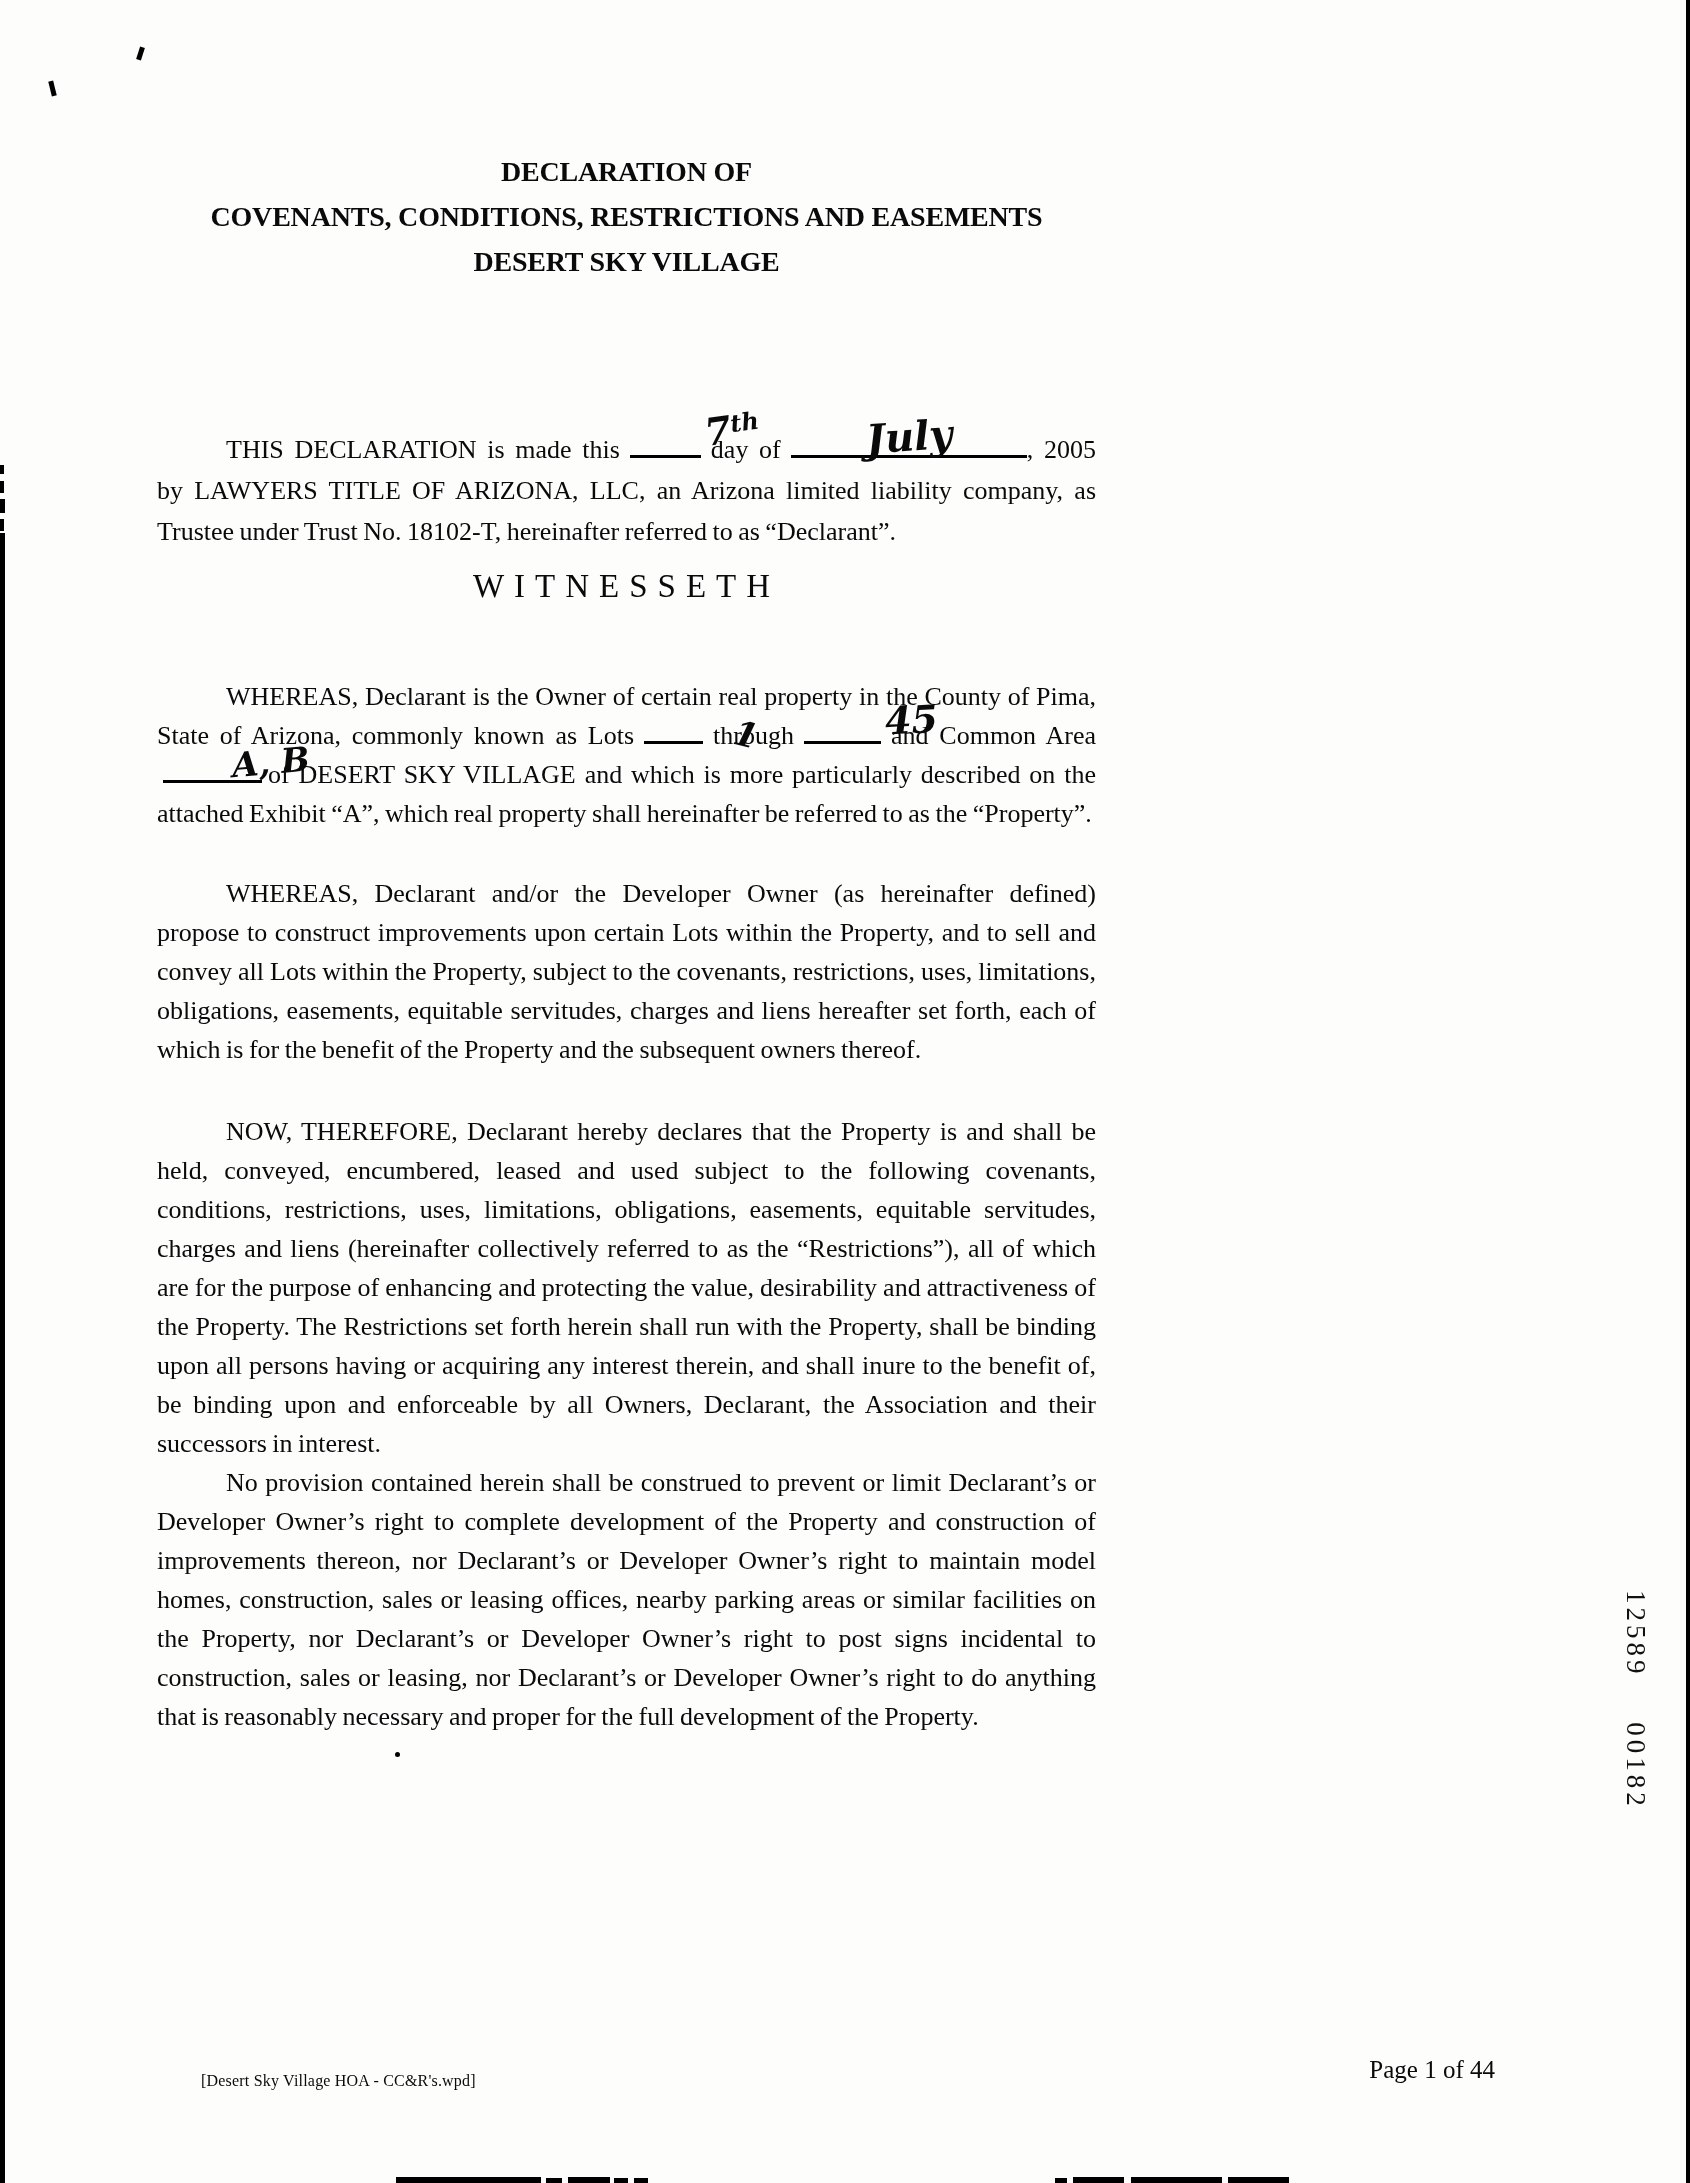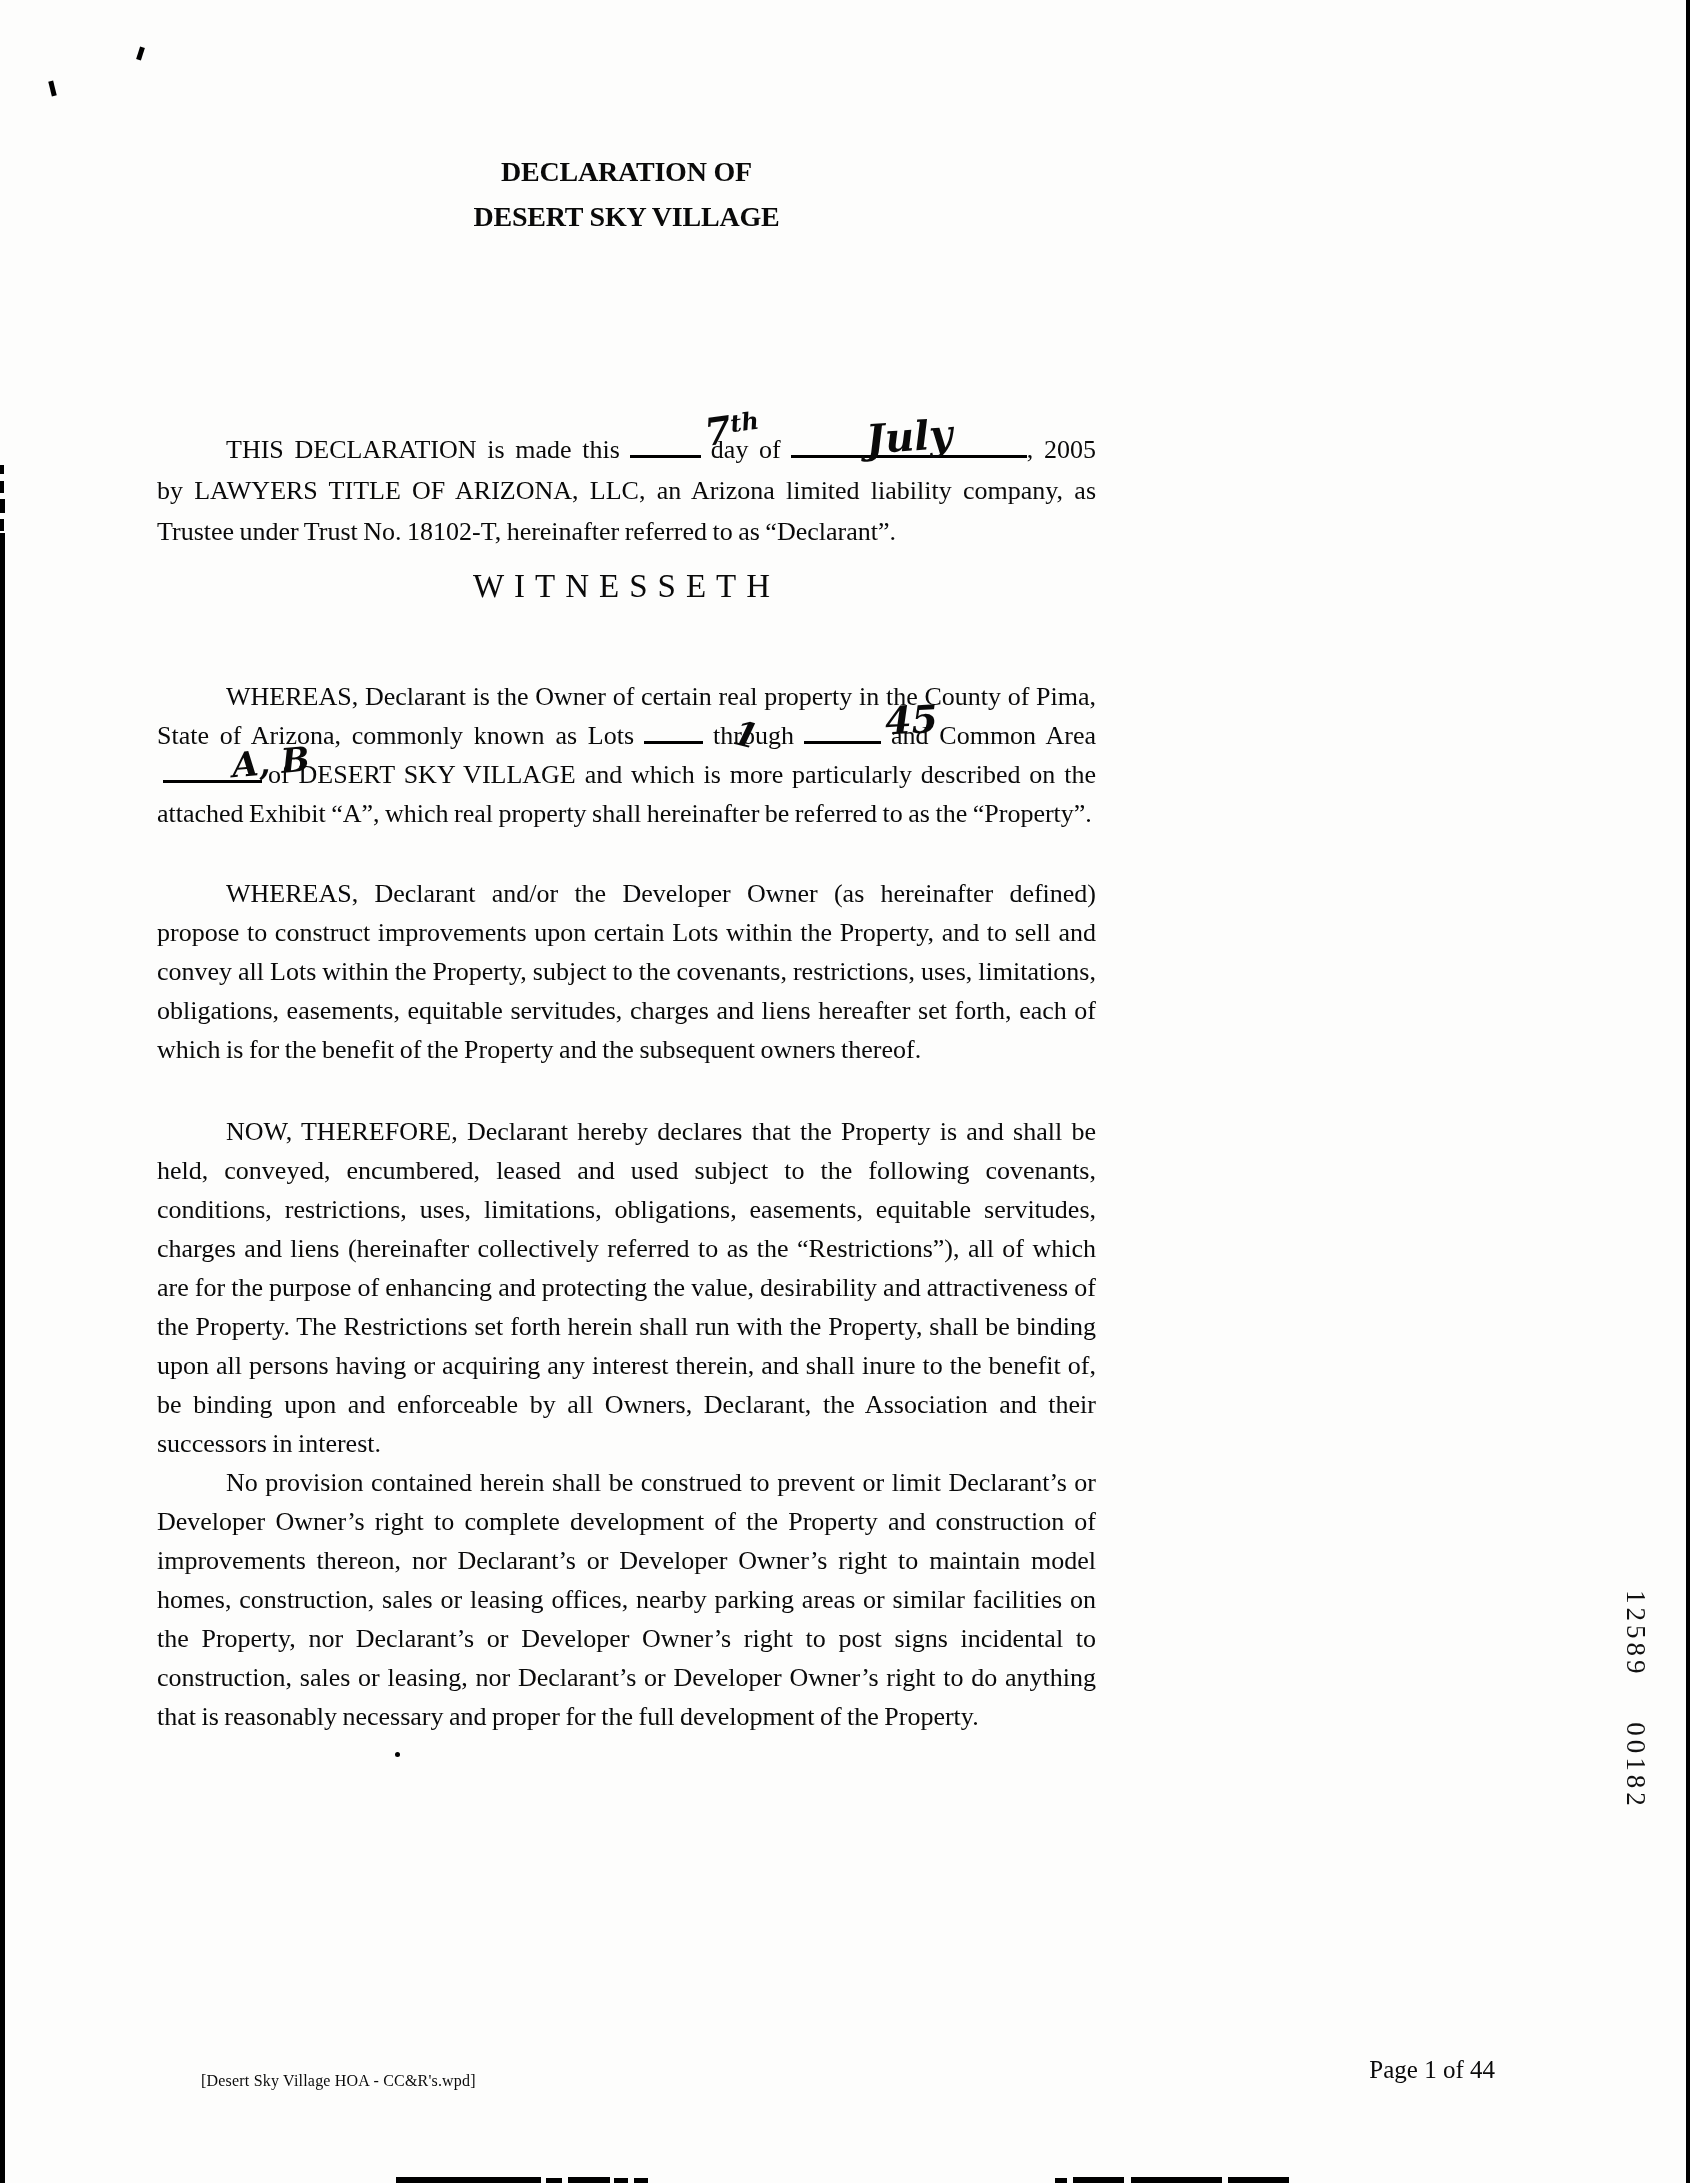--- a/index.html
+++ b/index.html
@@ -74,20 +74,21 @@
   .artifact{position:absolute;background:#000;}
   .dot{border-radius:50%;}
 </style>
 </head>
 <body>
 
 <div id="page">
 
   <div class="col title">
     <div>DECLARATION OF</div>
+    <div>COVENANTS, CONDITIONS, RESTRICTIONS AND EASEMENTS</div>
     <div>DESERT SKY VILLAGE</div>
   </div>
 
   <p class="col body-para para1"><span>THIS DECLARATION is made this</span><span class="blank blank-day"><span class="hand hand-day"><span>7</span><sup>th</sup></span></span><span>day of</span><span class="blank blank-month"><span class="hand hand-month">July</span></span><span>, 2005 by LAWYERS TITLE OF ARIZONA, LLC, an Arizona limited liability company, as Trustee under Trust No. 18102-T, hereinafter referred to as “Declarant”.</span></p>
 
   <div class="col body-para witnesseth">WITNESSETH</div>
 
   <p class="col body-para w1"><span>WHEREAS, Declarant is the Owner of certain real property in the County of Pima, State of Arizona, commonly known as Lots</span><span class="blank blank-lot1"><span class="hand hand-lot1">1</span></span><span>through</span><span class="blank blank-lot2"><span class="hand hand-lot2">45</span></span><span>and Common Area</span><span class="blank blank-area"><span class="hand hand-area">A, B</span></span><span>of DESERT SKY VILLAGE and which is more particularly described on the attached Exhibit “A”, which real property shall hereinafter be referred to as the “Property”.</span></p>
 
   <p class="col body-para w2">WHEREAS, Declarant and/or the Developer Owner (as hereinafter defined) propose to construct improvements upon certain Lots within the Property, and to sell and convey all Lots within the Property, subject to the covenants, restrictions, uses, limitations, obligations, easements, equitable servitudes, charges and liens hereafter set forth, each of which is for the benefit of the Property and the subsequent owners thereof.</p>

